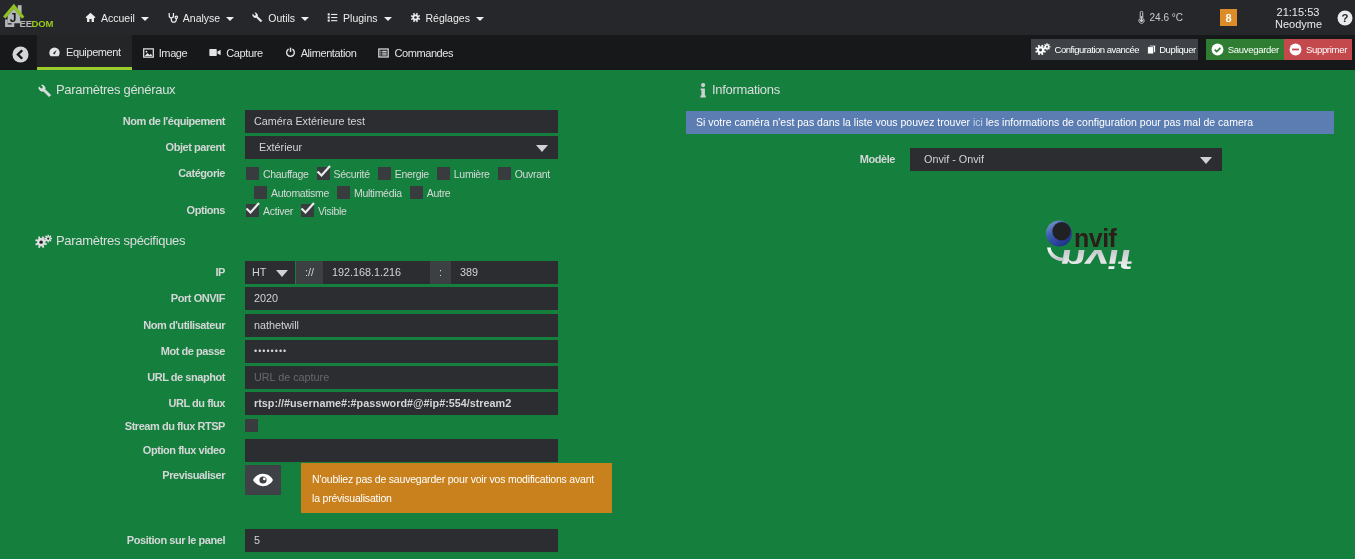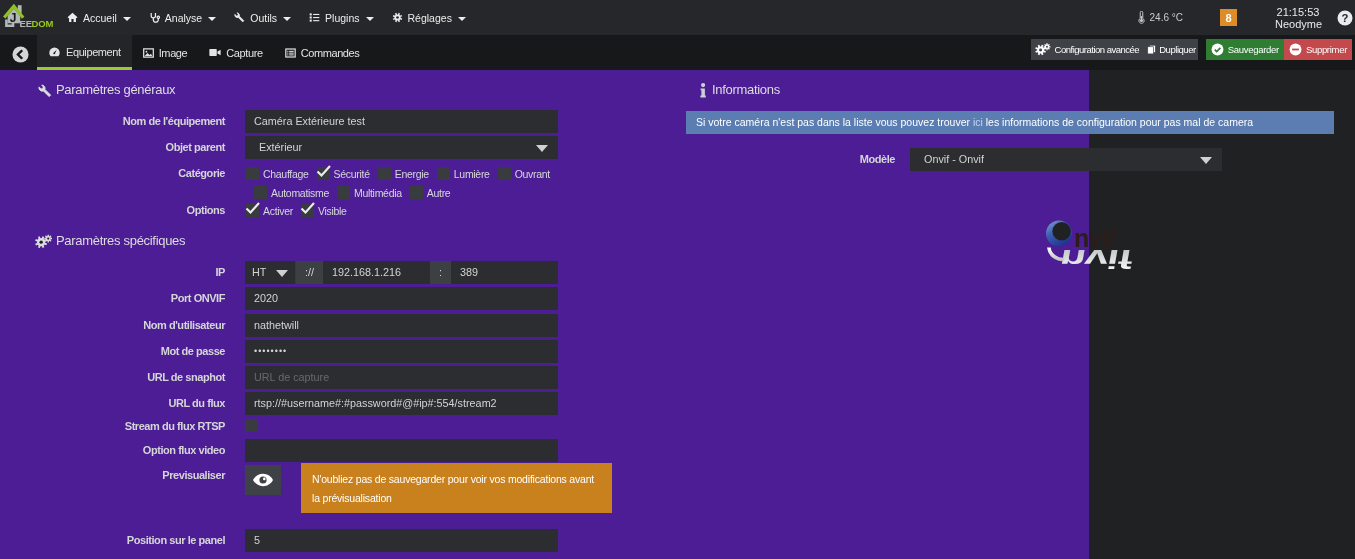--- a/index.html
+++ b/index.html
@@ -4,21 +4,21 @@
 <title>Jeedom</title>
 <style>
   * { box-sizing: border-box; margin:0; padding:0; }
   html,body { width:1355px; height:559px; overflow:hidden; }
   body { position:relative; background:#202123; font-family:"Liberation Sans", sans-serif; color:#d8dadb; }
   svg { display:inline-block; vertical-align:middle; }
 
   
   .navbar { position:absolute; top:0; left:0; width:1355px; height:35px; background:#25272a; }
   .logo { position:absolute; left:1px; top:2px; }
-  .nav-menu { position:absolute; left:58px; top:0; height:35px; display:flex; align-items:center; }
+  .nav-menu { position:absolute; left:76px; top:0; height:35px; display:flex; align-items:center; }
   .nav-item { display:flex; align-items:center; color:#ededed; font-size:10.5px; padding:0 9px; height:35px; }
   .nav-item svg { margin-right:5px; }
   .caret { display:inline-block; width:0; height:0; border-left:4px solid transparent; border-right:4px solid transparent; border-top:4px solid #ededed; margin-left:6px; margin-top:2px; }
   .nav-right { position:absolute; right:0; top:0; height:35px; display:flex; align-items:center; }
   .temp { font-size:10px; color:#c9cbcc; display:flex; align-items:center; }
   .badge8 { width:17px; height:17px; background:#dd8c28; color:#fff; font-weight:bold; font-size:11px; display:flex; align-items:center; justify-content:center; margin-left:37px; }
   .clockbox { margin-left:38px; text-align:center; line-height:12px; font-size:11px; color:#e8eaeb; width:46px; }
   .helpq { margin-left:16px; margin-right:2px; }
 
   
@@ -28,21 +28,21 @@
   .tab { display:flex; align-items:center; padding:0 11px; height:35px; color:#e2e4e5; font-size:11px; letter-spacing:-0.4px; }
   .tab svg { margin-right:5px; }
   .tab.active { background:#232527; border-bottom:3px solid #9ccb2d; padding-top:2px; }
   .actions { position:absolute; right:3px; top:39px; height:21px; display:flex; }
   .btn { display:flex; align-items:center; font-size:9.5px; letter-spacing:-0.3px; color:#fff; height:21px; }
   .btn-gray { background:#3e4247; }
   .btn-green { background:#2e7d32; }
   .btn-red { background:#c4494d; }
 
   
-  .content { position:absolute; top:70px; left:0; width:1089px; height:489px; background:#4c1d95; }
+  .content { position:absolute; top:70px; left:0; width:1355px; height:489px; background:#15803d; }
   .sect-h { position:absolute; font-size:13px; letter-spacing:-0.3px; color:#dcdedf; }
   .sect-h svg { margin-right:4px; }
   .lbl { position:absolute; font-size:11px; letter-spacing:-0.45px; font-weight:bold; color:#d4d6d7; text-align:right; width:190px; line-height:12px; }
   .inp { position:absolute; left:245px; width:313px; height:23px; background:#2b2d30; color:#d2d4d5; font-size:10.8px; line-height:23px; padding-left:9px; }
   .inp.ph { color:#67696c; }
   .sel { position:absolute; left:245px; width:313px; height:23px; background:#2b2d30; color:#d2d4d5; font-size:10.8px; line-height:23px; padding-left:14px; }
   .sel .caret2 { position:absolute; right:10px; top:9px; width:0; height:0; border-left:6px solid transparent; border-right:6px solid transparent; border-top:7px solid #cfd1d2; }
   .cbrow { position:absolute; display:flex; align-items:center; font-size:10.5px; color:#d6d8d9; height:13px; }
   .cb { width:13px; height:13px; background:#393c3f; margin-right:4px; position:relative; flex:none; }
   .cklbl { margin-right:8px; letter-spacing:-0.3px; }
@@ -118,20 +118,24 @@
         </svg>Equipement</div>
     <div class="tab"><svg width="11" height="10" viewBox="0 0 16 14" fill="none">
           <rect x="1" y="1" width="14" height="12" stroke="#e2e4e5" stroke-width="1.8"></rect>
           <circle cx="5" cy="5" r="1.3" fill="#e2e4e5"></circle>
           <path d="M2.5 11.5 6.5 7l3 3 2-2 2 3.5z" fill="#e2e4e5"></path>
         </svg>Image</div>
     <div class="tab"><svg width="12" height="9" viewBox="0 0 17 12" fill="#e2e4e5">
           <rect x="0.5" y="1" width="10.5" height="10" rx="1"></rect>
           <path d="M12 4.5 16.5 2v8L12 7.5z"></path>
         </svg>Capture</div>
+    <div class="tab"><svg width="11" height="11" viewBox="0 0 16 16" fill="none" stroke="#e2e4e5">
+          <path d="M5.3 3.2a5.6 5.6 0 1 0 5.4 0" stroke-width="2"></path>
+          <path d="M8 1v6.2" stroke-width="2.2"></path>
+        </svg>Alimentation</div>
     <div class="tab"><svg width="11" height="10" viewBox="0 0 16 15" fill="none">
           <rect x="1" y="1.5" width="14" height="12" stroke="#e2e4e5" stroke-width="1.8"></rect>
           <g fill="#e2e4e5">
             <rect x="3.2" y="4.2" width="1.6" height="1.6"></rect>
             <rect x="6" y="4.2" width="6.8" height="1.6"></rect>
             <rect x="3.2" y="6.9" width="1.6" height="1.6"></rect>
             <rect x="6" y="6.9" width="6.8" height="1.6"></rect>
             <rect x="3.2" y="9.6" width="1.6" height="1.6"></rect>
             <rect x="6" y="9.6" width="6.8" height="1.6"></rect>
           </g>
@@ -244,21 +248,21 @@
   <div class="lbl" style="left:35px; top:249px;">Nom d'utilisateur</div>
   <div class="inp" style="top:244px;">nathetwill</div>
 
   <div class="lbl" style="left:35px; top:275px;">Mot de passe</div>
   <div class="inp" style="top:270px; font-size:9px; letter-spacing:1px;">••••••••</div>
 
   <div class="lbl" style="left:35px; top:301px;">URL de snaphot</div>
   <div class="inp ph" style="top:296px;">URL de capture</div>
 
   <div class="lbl" style="left:35px; top:327px;">URL du flux</div>
-  <div class="inp" style="top:322px;">rtsp://#username#:#password#@#ip#:554/stream2</div>
+  <div class="inp" style="top:322px;font-weight:bold;">rtsp://#username#:#password#@#ip#:554/stream2</div>
 
   <div class="lbl" style="left:35px; top:350px;">Stream du flux RTSP</div>
   <span class="cb" style="position:absolute; left:245px; top:349px;"></span>
 
   <div class="lbl" style="left:35px; top:374px;">Option flux video</div>
   <div class="inp" style="top:369px;"></div>
 
   <div class="lbl" style="left:35px; top:399px;">Previsualiser</div>
   <div style="position:absolute; left:245px; top:395px; width:36px; height:30px; background:#3e4247; display:flex; align-items:center; justify-content:center;">
     <svg width="22" height="14" viewBox="0 0 22 14">

